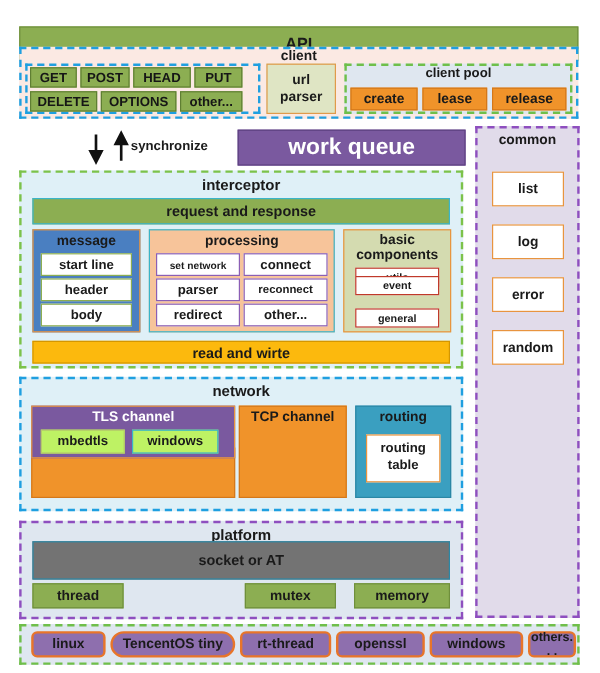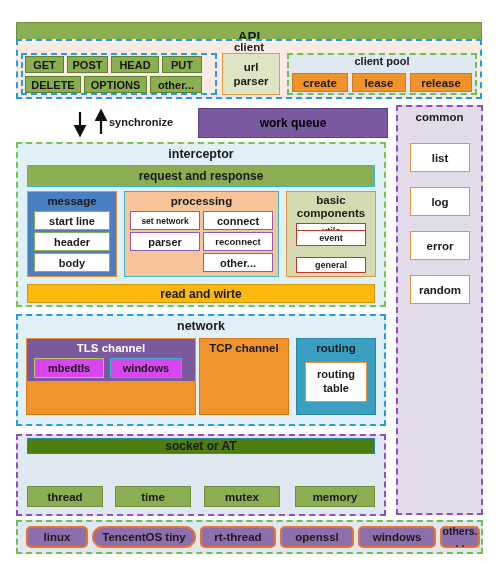--- a/index.html
+++ b/index.html
@@ -65,21 +65,21 @@
   #p-release{left:410px;width:62px;}
 
   
   #sync-wrap{left:70px;top:108px;width:130px;height:30px;}
   #sync-text{left:109px;top:115px;width:80px;height:16px;font-size:11px;justify-content:flex-start;}
 
   
   #workqueue{
     left:198px;top:108px;width:190px;height:30px;
     background:#7a599f;border:1.5px solid #5d4080;
-    color:#000000;font-size:12px;
+    color:#ffffff;font-size:19px;
   }
 
   
   #common-col{
     left:396px;top:105px;width:87px;height:410px;
     background:#e1dbea;border:2px dashed #8e4fbf;
   }
   #common-title{left:396px;top:110px;width:87px;height:14px;font-size:11.5px;}
   .commonitem{
     left:410px;width:60px;height:29px;
@@ -151,21 +151,21 @@
   #tls-fill{
     left:26px;top:373px;width:170px;height:42px;
     background:#f0932a;border:1.5px solid #d4781a;
   }
   #tls-box{
     left:26px;top:338px;width:170px;height:44px;
     background:#7a599f;border:1.5px solid #e8943f;
     align-items:flex-start;
   }
   #tls-title{left:26px;top:341px;width:170px;height:14px;font-size:11.5px;color:#ffffff;}
-  .tlsitem{top:358px;height:20px;background:#d946ef;font-size:11px;}
+  .tlsitem{top:358px;height:20px;background:#bef264;font-size:11px;}
   #t-mbedtls{left:34px;width:70px;border:1.5px solid #b5c96a;}
   #t-openssl{left:110px;width:72px;border:1.5px solid #3ab5c9;}
 
   #tcp-box{
     left:199px;top:338px;width:90px;height:77px;
     background:#f0932a;border:1.5px solid #d4781a;
     align-items:flex-start;
   }
   #tcp-title{left:199px;top:341px;width:90px;height:14px;font-size:11.5px;}
 
@@ -181,22 +181,22 @@
     font-size:11px;flex-direction:column;line-height:1.25;
   }
 
   
   #platform-outer{
     left:16px;top:434px;width:370px;height:82px;
     background:#dfe7f0;border:2px dashed #8e4fbf;
   }
   #platform-title{left:16px;top:439px;width:370px;height:15px;font-size:12.5px;}
   #socket-at{
-    left:27px;top:438px;width:348px;height:16px;
-    background:#4d7c0f;border:1.5px solid #2b87a5;font-size:12px;
+    left:27px;top:451px;width:348px;height:32px;
+    background:#737373;border:1.5px solid #2b87a5;font-size:12px;
   }
   .plitem{top:486px;height:21px;background:#8cae52;border:1.5px solid #6f8f3c;font-size:11.5px;}
   #pl-thread{left:27px;width:76px;}
   #pl-time{left:115px;width:76px;}
   #pl-mutex{left:204px;width:76px;}
   #pl-memory{left:295px;width:80px;}
 
   
   #os-outer{
     left:16px;top:520px;width:467px;height:34px;
@@ -273,20 +273,21 @@
   <div class="bx msgitem" id="m-startline">start line</div>
   <div class="bx msgitem" id="m-header">header</div>
   <div class="bx msgitem" id="m-body">body</div>
 
   <div class="bx" id="processing-box"></div>
   <div class="lbl" id="processing-title">processing</div>
   <div class="bx procitem" id="pr-setnetwork">set network</div>
   <div class="bx procitem" id="pr-connect">connect</div>
   <div class="bx procitem" id="pr-parser">parser</div>
   <div class="bx procitem" id="pr-reconnect">reconnect</div>
+  <div class="bx procitem" id="pr-redirect">redirect</div>
   <div class="bx procitem" id="pr-other">other...</div>
 
   <div class="bx" id="basic-box"></div>
   <div class="lbl" id="basic-title">basic components</div>
   <div class="bx basicitem" id="b-utils">utils</div>
   <div class="bx basicitem" id="b-event">event</div>
   <div class="bx basicitem" id="b-general">general</div>
 
   <div class="bx" id="readwrite">read  and  wirte</div>
 
@@ -306,21 +307,20 @@
   <div class="lbl" id="routing-title">routing</div>
   <div class="bx" id="routing-table">
     <span>routing</span>
     <span>table</span>
   </div>
 
   <div class="bx" id="platform-outer"></div>
   <div class="lbl" id="platform-title">platform</div>
   <div class="bx" id="socket-at">socket or AT</div>
   <div class="bx plitem" id="pl-thread">thread</div>
-  <div class="bx plitem" id="pl-time">time</div>
   <div class="bx plitem" id="pl-mutex">mutex</div>
   <div class="bx plitem" id="pl-memory">memory</div>
 
   <div class="bx" id="os-outer"></div>
   <div class="bx osbtn" id="os-linux">linux</div>
   <div class="bx osbtn" id="os-tencent">TencentOS tiny</div>
   <div class="bx osbtn" id="os-rtthread">rt-thread</div>
   <div class="bx osbtn" id="os-freertos">openssl</div>
   <div class="bx osbtn" id="os-windows">windows</div>
   <div class="bx osbtn" id="os-others">others. . .</div>

